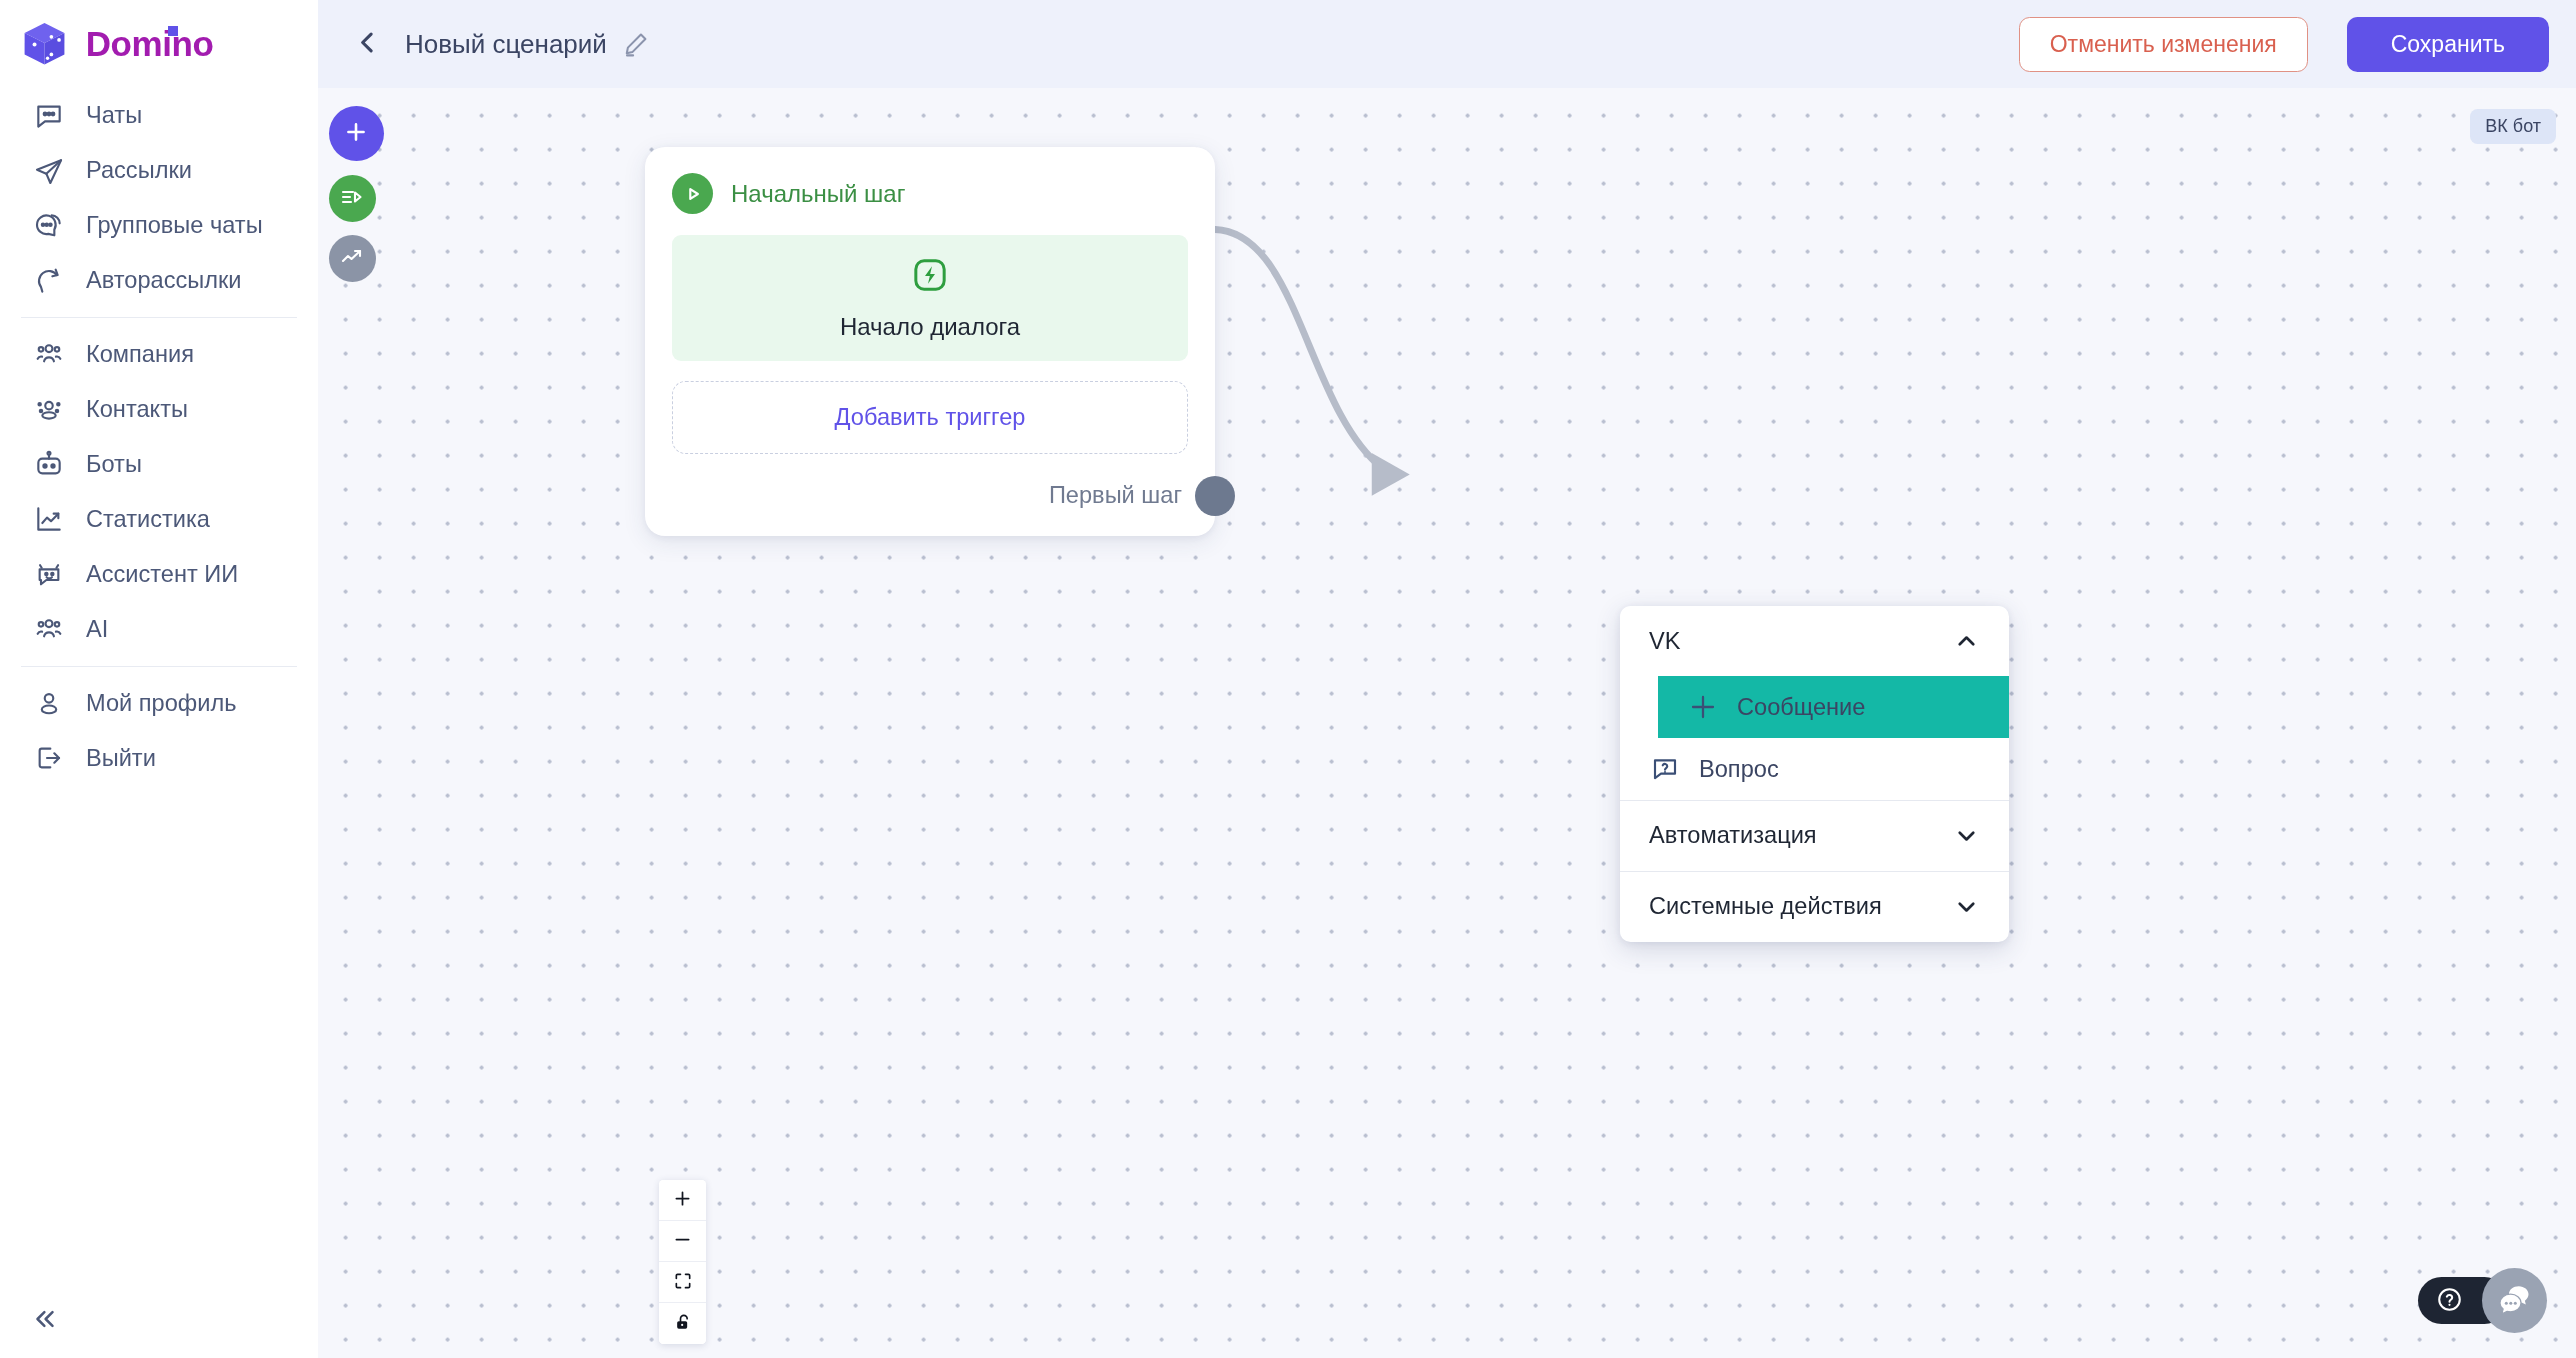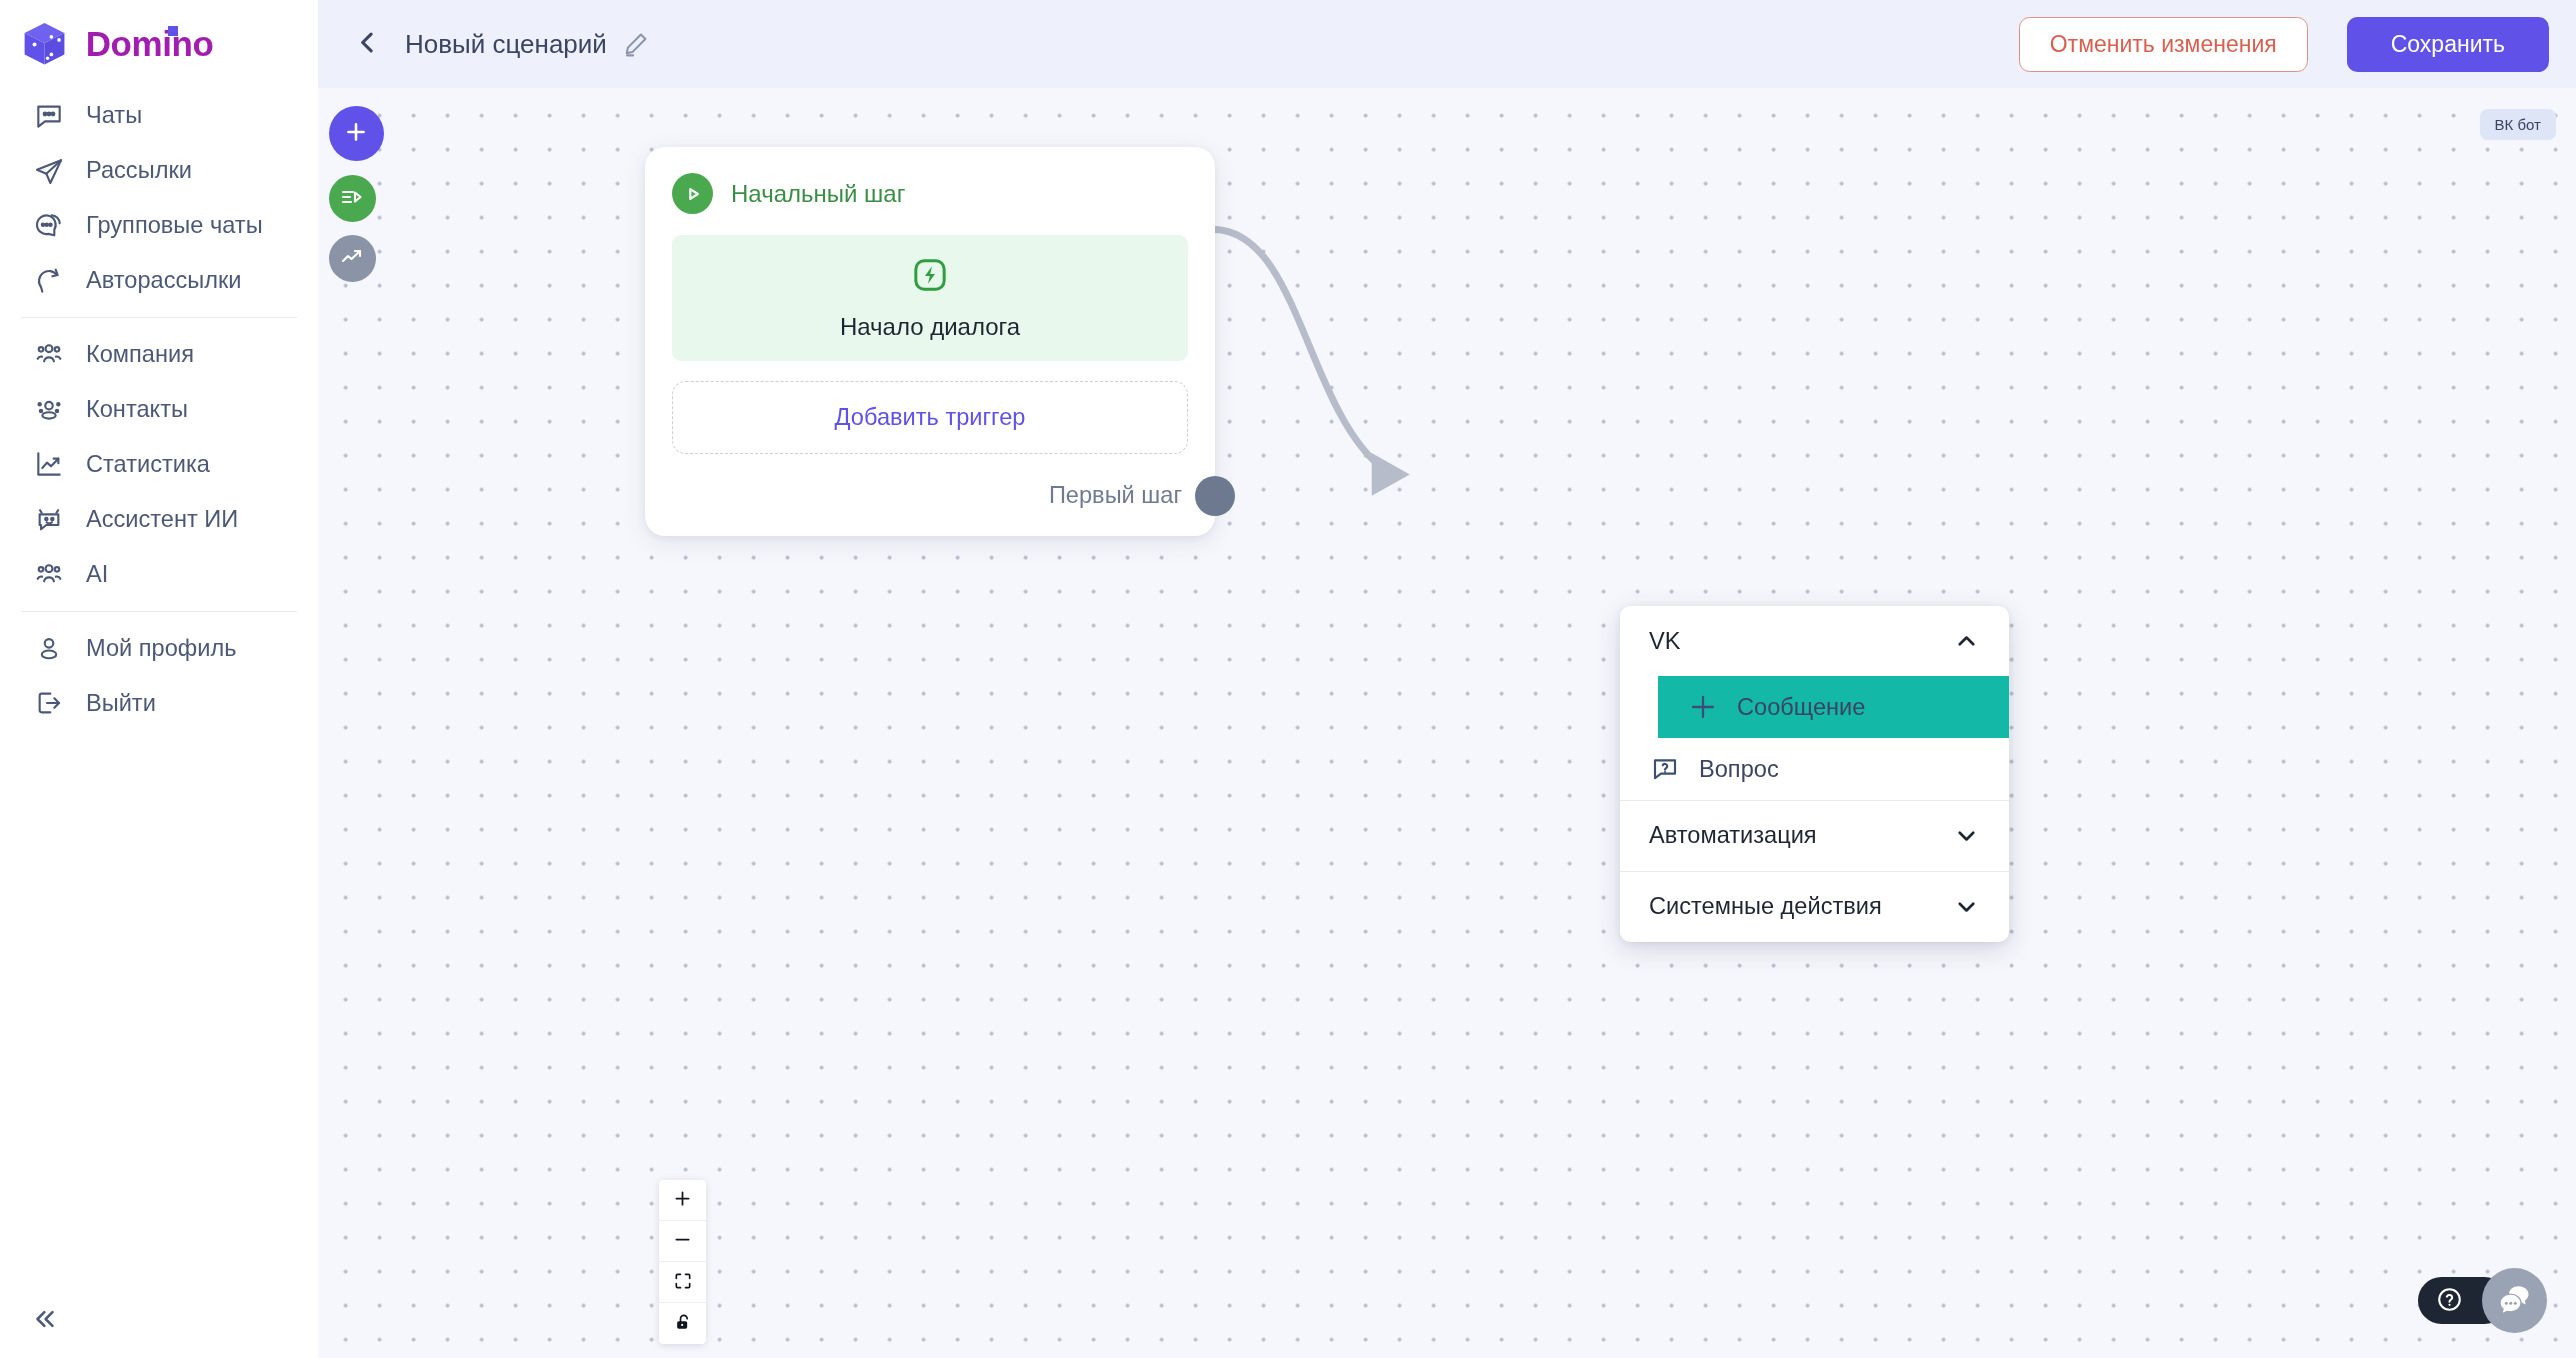--- a/index.html
+++ b/index.html
@@ -155,21 +155,21 @@
   .tool-purple { background: #6052e8; }
   .tool-green  { background: #4aa84f; }
   .tool-gray   { background: #8b94a6; }
 
   
   .bot-badge {
     position: absolute;
     right: 20px; top: 21px;
     background: #dde5f7;
     color: #3b4563;
-    font-size: 15px;
+    font-size: 18px;
     border-radius: 7.6px;
     padding: 6.8px 15px;
     z-index: 12;
   }
 
   
   .node-card {
     position: absolute;
     left: 327px; top: 59px;
     width: 570px;
@@ -410,20 +410,32 @@
             <path d="M5 8.5a1 1 0 010 0"></path>
               <circle cx="5" cy="8.5" r=".9" fill="currentColor"></circle>
             <circle cx="19" cy="8.5" r=".9" fill="currentColor"></circle>
             <circle cx="6" cy="13.5" r=".9" fill="currentColor"></circle>
               <circle cx="18" cy="13.5" r=".9" fill="currentColor"></circle>
           </svg>
         </span>
         <span>Контакты</span>
       </div>
 
+      <div class="nav-item">
+        <span class="ico">
+          <svg viewBox="0 0 24 24" fill="none" stroke="currentColor" stroke-width="1.6" stroke-linecap="round" stroke-linejoin="round">
+            <rect x="4" y="8" width="16" height="11" rx="3"></rect>
+            <circle cx="9" cy="13.5" r="1.2" fill="currentColor"></circle>
+              <circle cx="15" cy="13.5" r="1.2" fill="currentColor"></circle>
+            <path d="M12 8V5"></path>
+              <circle cx="12" cy="4" r="1.1"></circle>
+          </svg>
+        </span>
+        <span>Боты</span>
+      </div>
 
       <div class="nav-item">
         <span class="ico">
           <svg viewBox="0 0 24 24" fill="none" stroke="currentColor" stroke-width="1.6" stroke-linecap="round" stroke-linejoin="round">
             <path d="M4 4v16h16"></path>
               <path d="M7 15l3.5-4 3 2.6L19 8"></path>
               <path d="M15.5 8H19v3.4"></path>
           </svg>
         </span>
         <span>Статистика</span>

